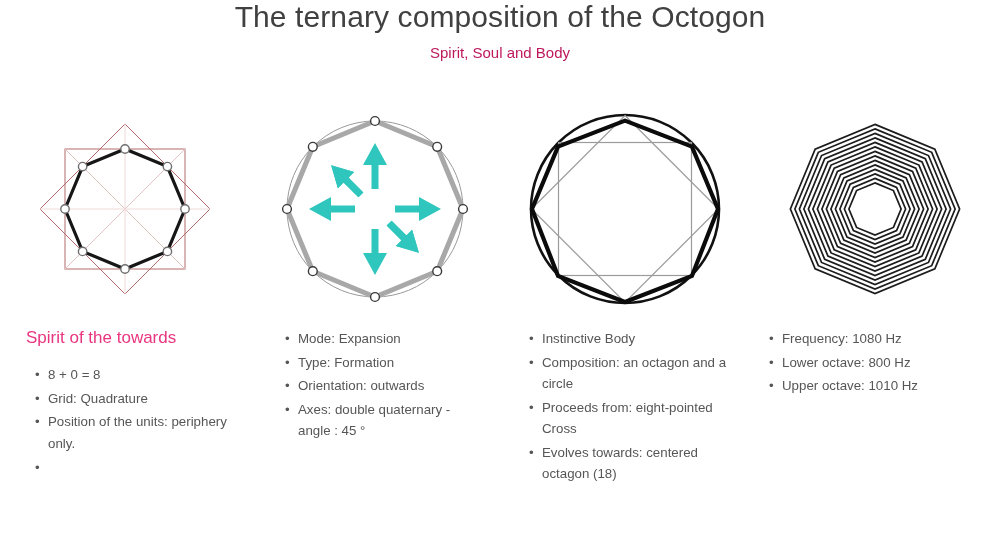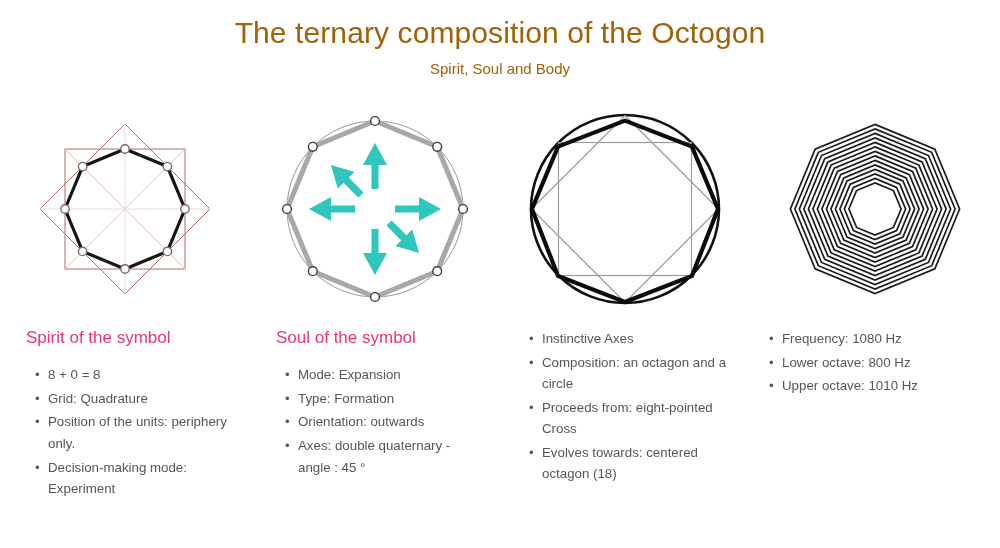--- a/index.html
+++ b/index.html
@@ -9,30 +9,29 @@
     background: #ffffff;
     font-family: "Liberation Sans", sans-serif;
     overflow: hidden;
   }
   .page { position: relative; width: 1000px; height: 548px; background:#fff; }
 
   .title {
     text-align: center;
     font-size: 30px;
     font-weight: 400;
-    color: #a16207;
+    color: #404040;
     margin: 0;
-    padding-top: 16px;
     letter-spacing: 0.1px;
   }
   .subtitle {
     text-align: center;
     font-size: 15px;
     font-weight: 400;
-    color: #a16207;
+    color: #be185d;
     margin: 0;
     padding-top: 10px;
   }
 
   .figures {
     position: absolute;
     top: 104px; left: 0;
     width: 1000px; height: 210px;
     display: flex;
   }
@@ -208,42 +207,41 @@
         </g>
         <polygon points="100,74 118.4,81.6 126,100 118.4,118.4 100,126 81.6,118.4 74,100 81.6,81.6" fill="#ffffff" stroke="none"></polygon>
       </svg>
     </div>
 
   </div>
 
   <div class="columns">
 
     <div class="col col-1">
-      <h2 class="col-heading">Spirit of the symbol</h2>
+      <h2 class="col-heading">Spirit of the towards</h2>
       <ul>
         <li><span class="bullet">•</span><span>8 + 0 = 8</span></li>
         <li><span class="bullet">•</span><span>Grid: Quadrature</span></li>
         <li><span class="bullet">•</span><span>Position of the units: periphery only.</span></li>
-        <li><span class="bullet">•</span><span>Decision-making mode: Experiment</span></li>
+        <li><span class="bullet">•</span></li>
       </ul>
     </div>
 
     <div class="col col-2">
-      <h2 class="col-heading">Soul of the symbol</h2>
       <ul>
         <li><span class="bullet">•</span><span>Mode: Expansion</span></li>
         <li><span class="bullet">•</span><span>Type: Formation</span></li>
         <li><span class="bullet">•</span><span>Orientation: outwards</span></li>
         <li><span class="bullet">•</span><span>Axes: double quaternary - angle : 45 °</span></li>
       </ul>
     </div>
 
     <div class="col col-3">
       <ul>
-        <li><span class="bullet">•</span><span>Instinctive Axes</span></li>
+        <li><span class="bullet">•</span><span>Instinctive Body</span></li>
         <li><span class="bullet">•</span><span>Composition: an octagon and a circle</span></li>
         <li><span class="bullet">•</span><span>Proceeds from: eight-pointed Cross</span></li>
         <li><span class="bullet">•</span><span>Evolves towards: centered octagon (18)</span></li>
       </ul>
     </div>
 
     <div class="col col-4">
       <ul>
         <li><span class="bullet">•</span><span>Frequency: 1080 Hz</span></li>
         <li><span class="bullet">•</span><span>Lower octave: 800 Hz</span></li>

